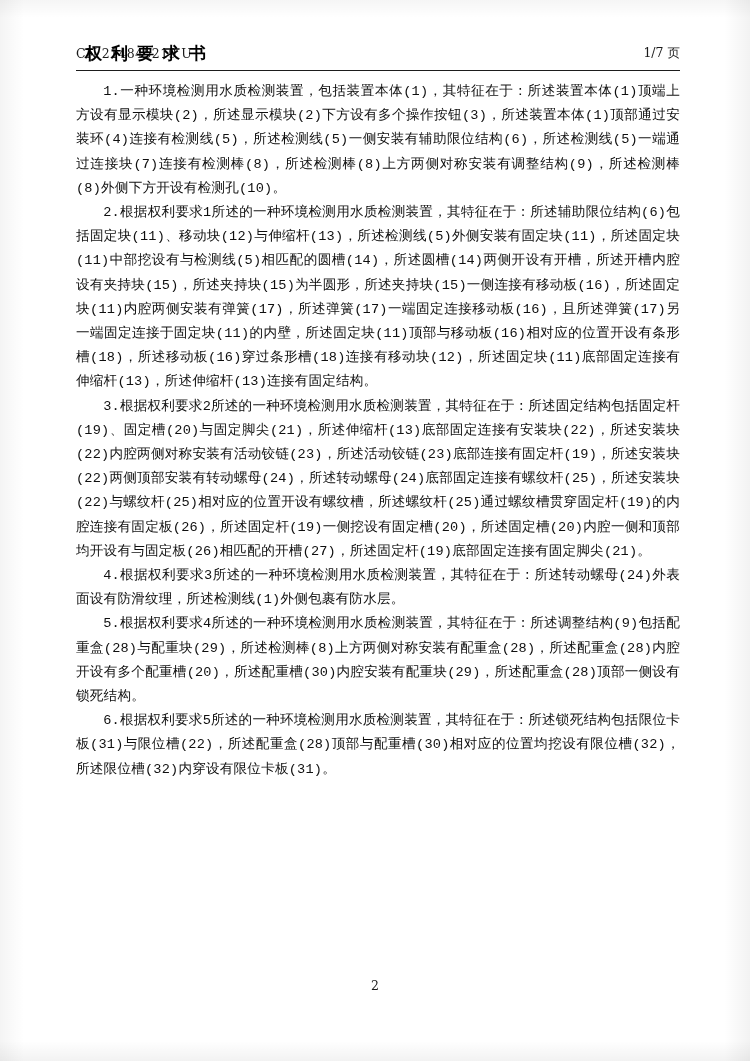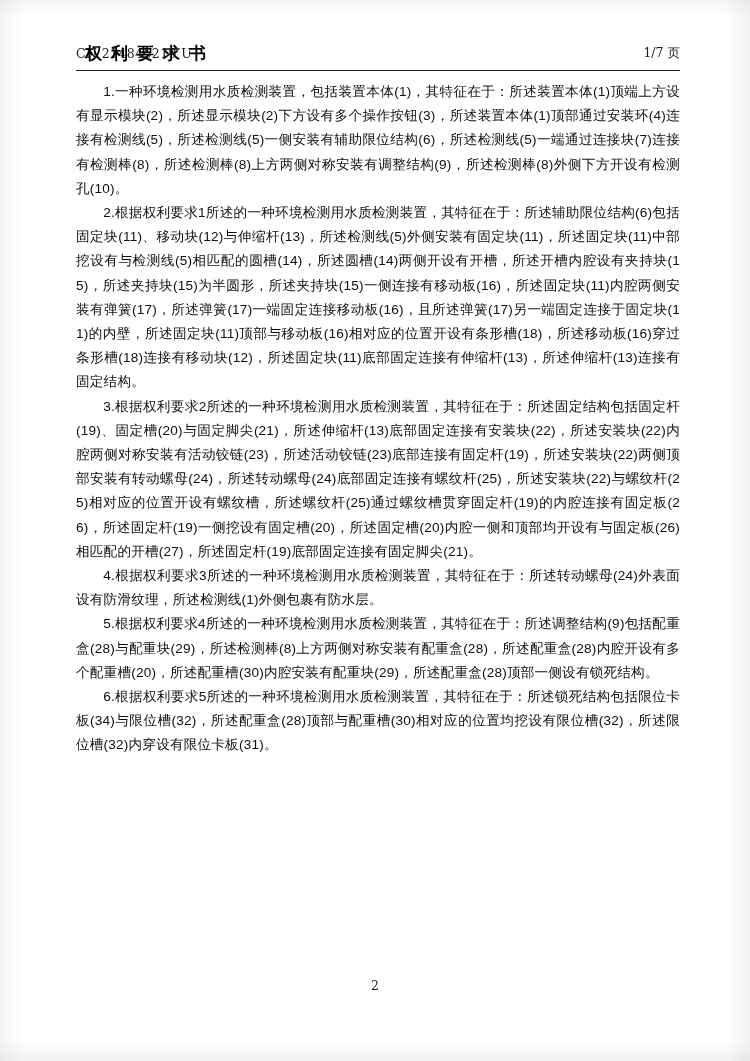--- a/index.html
+++ b/index.html
@@ -78,21 +78,21 @@
 
   .body-area {
     position: absolute;
     left: 76px;
     right: 70px;
     top: 80px;
     bottom: 80px;
   }
 
   .claim {
-    font-family: Liberation Sans, sans-serif;
+    font-family: Liberation Mono, monospace;
     font-size: 13.6px;
     line-height: 24.2px;
     color: #0f0f0f;
     text-align: justify;
     text-justify: inter-character;
     text-indent: 2em;
     margin: 0 0 0 0;
     letter-spacing: 0.2px;
     word-break: break-all;
   }
@@ -120,20 +120,20 @@
   </div>
 
   <div class="rule"></div>
 
   <div class="body-area">
     <p class="claim">1.一种环境检测用水质检测装置，包括装置本体(1)，其特征在于：所述装置本体(1)顶端上方设有显示模块(2)，所述显示模块(2)下方设有多个操作按钮(3)，所述装置本体(1)顶部通过安装环(4)连接有检测线(5)，所述检测线(5)一侧安装有辅助限位结构(6)，所述检测线(5)一端通过连接块(7)连接有检测棒(8)，所述检测棒(8)上方两侧对称安装有调整结构(9)，所述检测棒(8)外侧下方开设有检测孔(10)。</p>
     <p class="claim">2.根据权利要求1所述的一种环境检测用水质检测装置，其特征在于：所述辅助限位结构(6)包括固定块(11)、移动块(12)与伸缩杆(13)，所述检测线(5)外侧安装有固定块(11)，所述固定块(11)中部挖设有与检测线(5)相匹配的圆槽(14)，所述圆槽(14)两侧开设有开槽，所述开槽内腔设有夹持块(15)，所述夹持块(15)为半圆形，所述夹持块(15)一侧连接有移动板(16)，所述固定块(11)内腔两侧安装有弹簧(17)，所述弹簧(17)一端固定连接移动板(16)，且所述弹簧(17)另一端固定连接于固定块(11)的内壁，所述固定块(11)顶部与移动板(16)相对应的位置开设有条形槽(18)，所述移动板(16)穿过条形槽(18)连接有移动块(12)，所述固定块(11)底部固定连接有伸缩杆(13)，所述伸缩杆(13)连接有固定结构。</p>
     <p class="claim">3.根据权利要求2所述的一种环境检测用水质检测装置，其特征在于：所述固定结构包括固定杆(19)、固定槽(20)与固定脚尖(21)，所述伸缩杆(13)底部固定连接有安装块(22)，所述安装块(22)内腔两侧对称安装有活动铰链(23)，所述活动铰链(23)底部连接有固定杆(19)，所述安装块(22)两侧顶部安装有转动螺母(24)，所述转动螺母(24)底部固定连接有螺纹杆(25)，所述安装块(22)与螺纹杆(25)相对应的位置开设有螺纹槽，所述螺纹杆(25)通过螺纹槽贯穿固定杆(19)的内腔连接有固定板(26)，所述固定杆(19)一侧挖设有固定槽(20)，所述固定槽(20)内腔一侧和顶部均开设有与固定板(26)相匹配的开槽(27)，所述固定杆(19)底部固定连接有固定脚尖(21)。</p>
     <p class="claim">4.根据权利要求3所述的一种环境检测用水质检测装置，其特征在于：所述转动螺母(24)外表面设有防滑纹理，所述检测线(1)外侧包裹有防水层。</p>
     <p class="claim">5.根据权利要求4所述的一种环境检测用水质检测装置，其特征在于：所述调整结构(9)包括配重盒(28)与配重块(29)，所述检测棒(8)上方两侧对称安装有配重盒(28)，所述配重盒(28)内腔开设有多个配重槽(20)，所述配重槽(30)内腔安装有配重块(29)，所述配重盒(28)顶部一侧设有锁死结构。</p>
-    <p class="claim">6.根据权利要求5所述的一种环境检测用水质检测装置，其特征在于：所述锁死结构包括限位卡板(34)与限位槽(32)，所述配重盒(28)顶部与配重槽(30)相对应的位置均挖设有限位槽(32)，所述限位槽(32)内穿设有限位卡板(31)。</p>
+    <p class="claim">6.根据权利要求5所述的一种环境检测用水质检测装置，其特征在于：所述锁死结构包括限位卡板(31)与限位槽(22)，所述配重盒(28)顶部与配重槽(30)相对应的位置均挖设有限位槽(32)，所述限位槽(32)内穿设有限位卡板(31)。</p>
   </div>
 
   <div class="footer">
     <span>2</span>
   </div>
 
 </div>
 
 </body></html>

